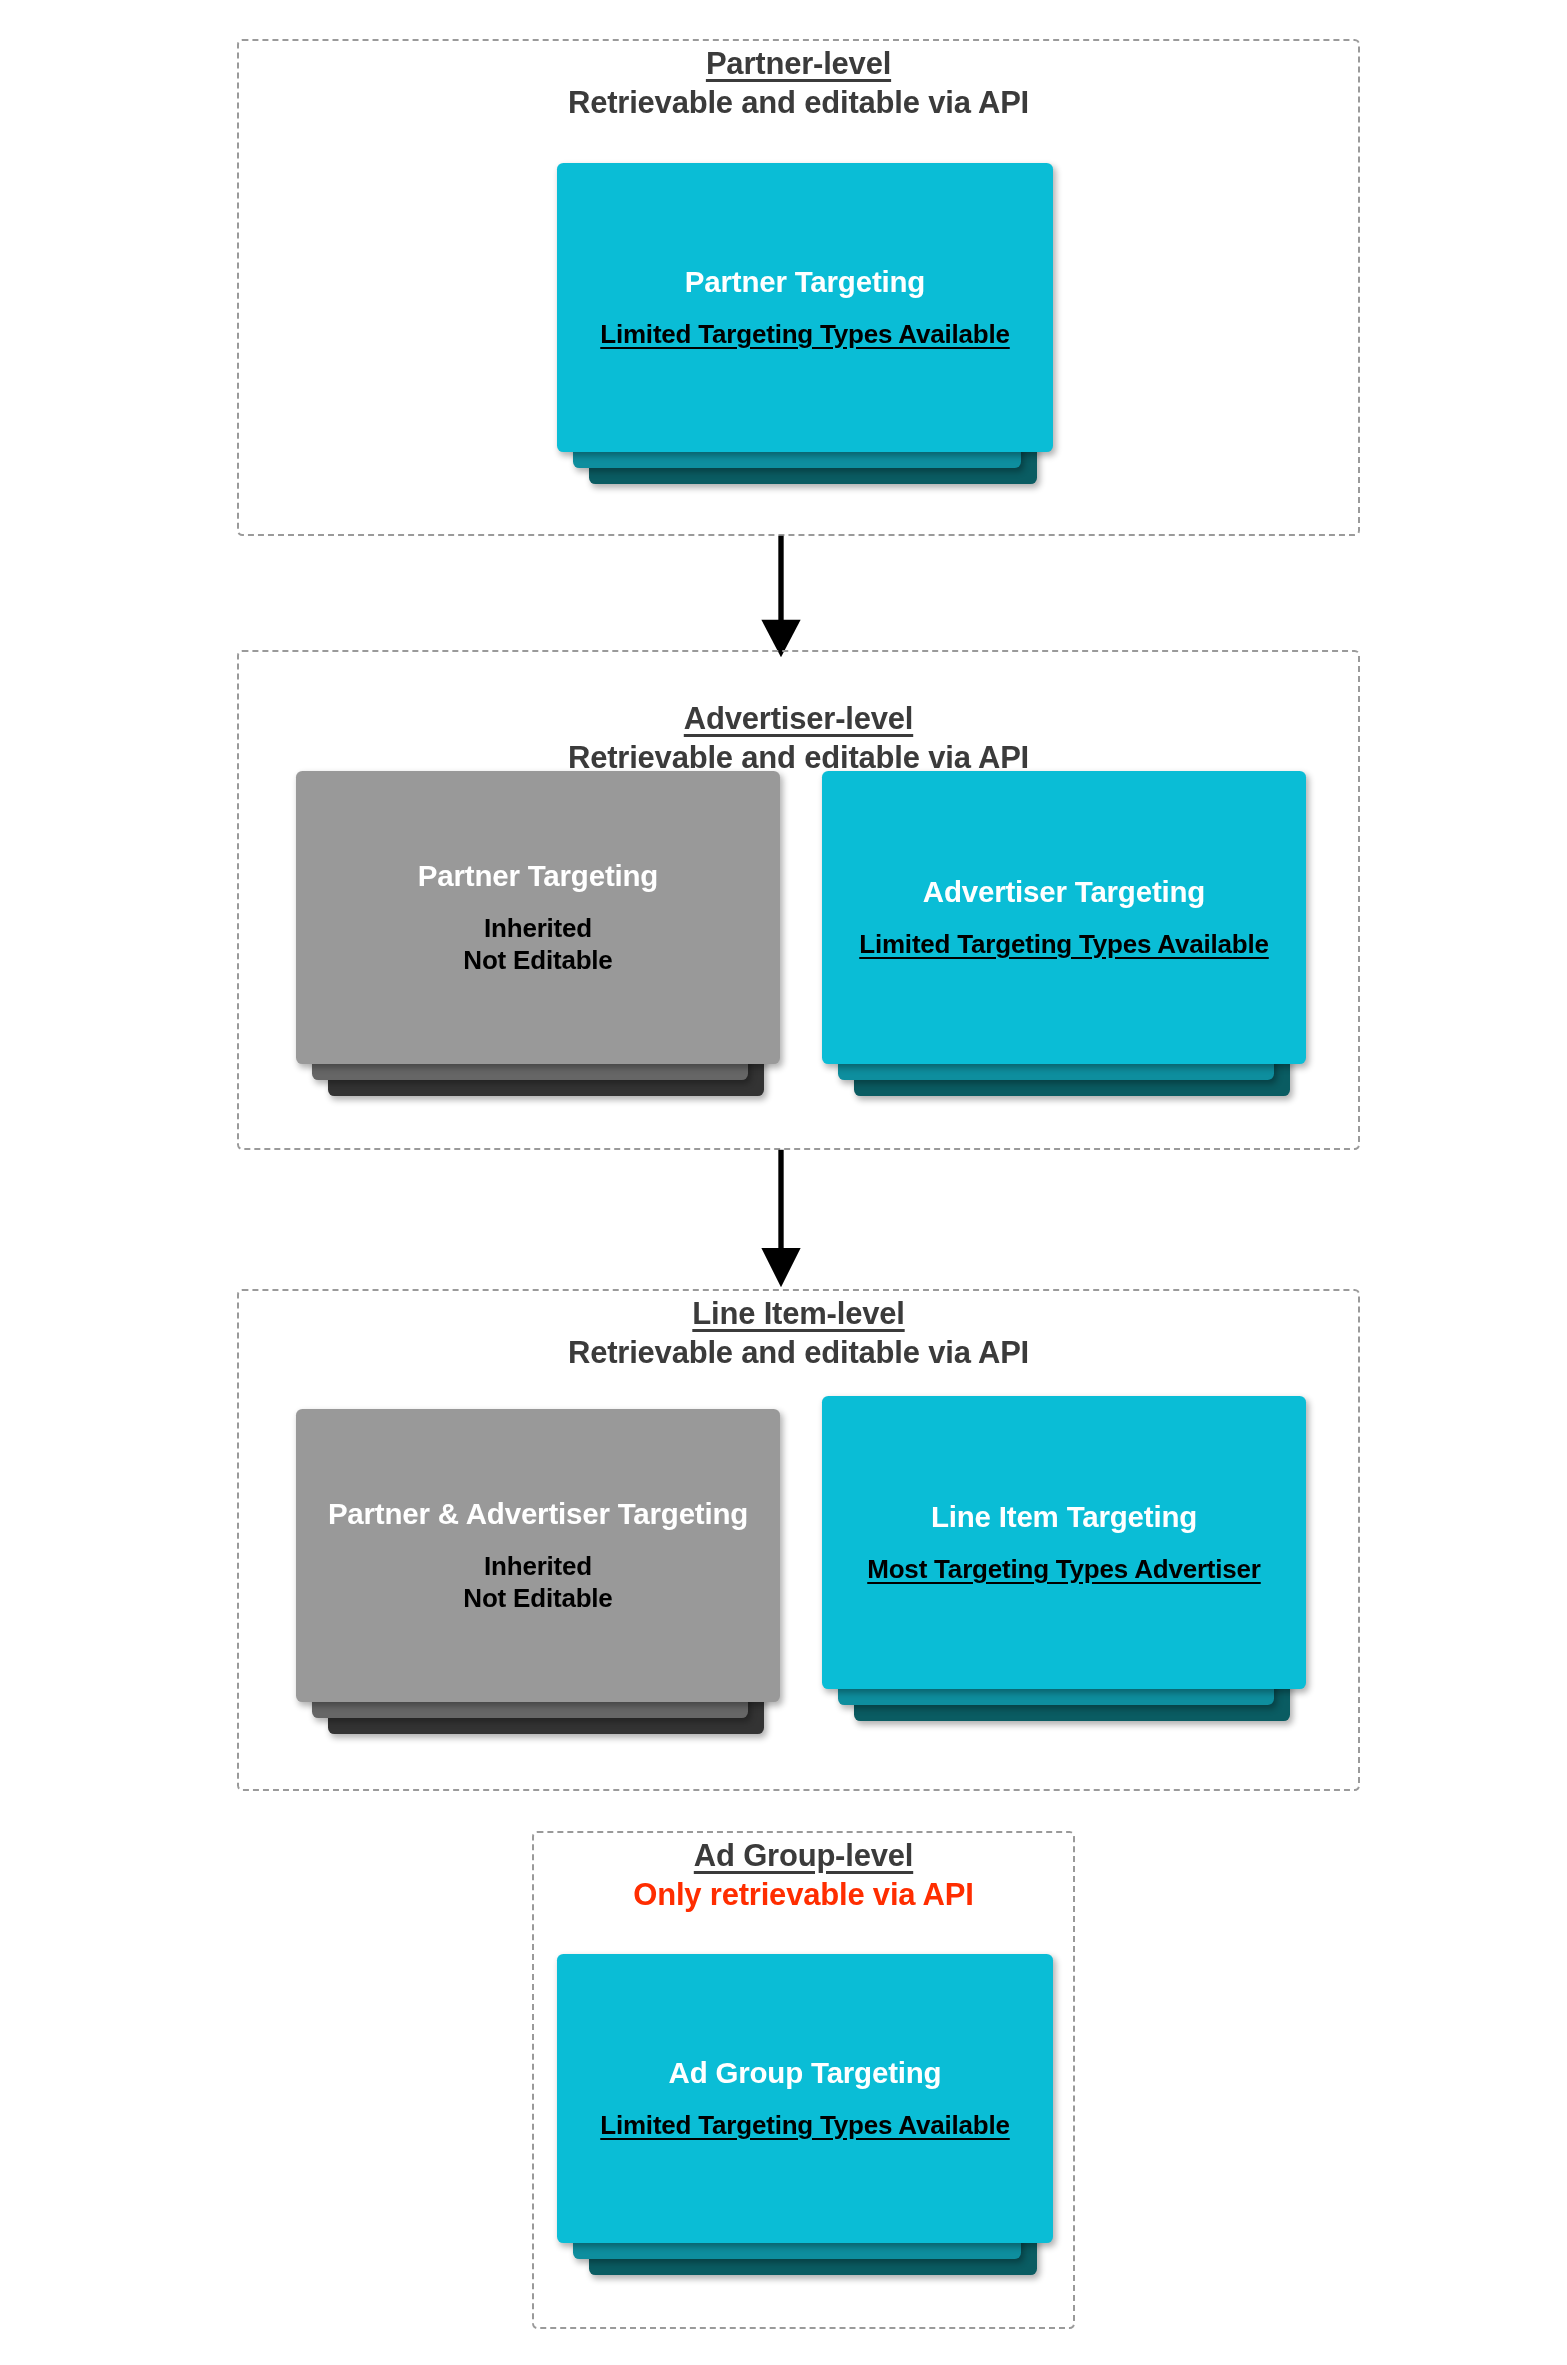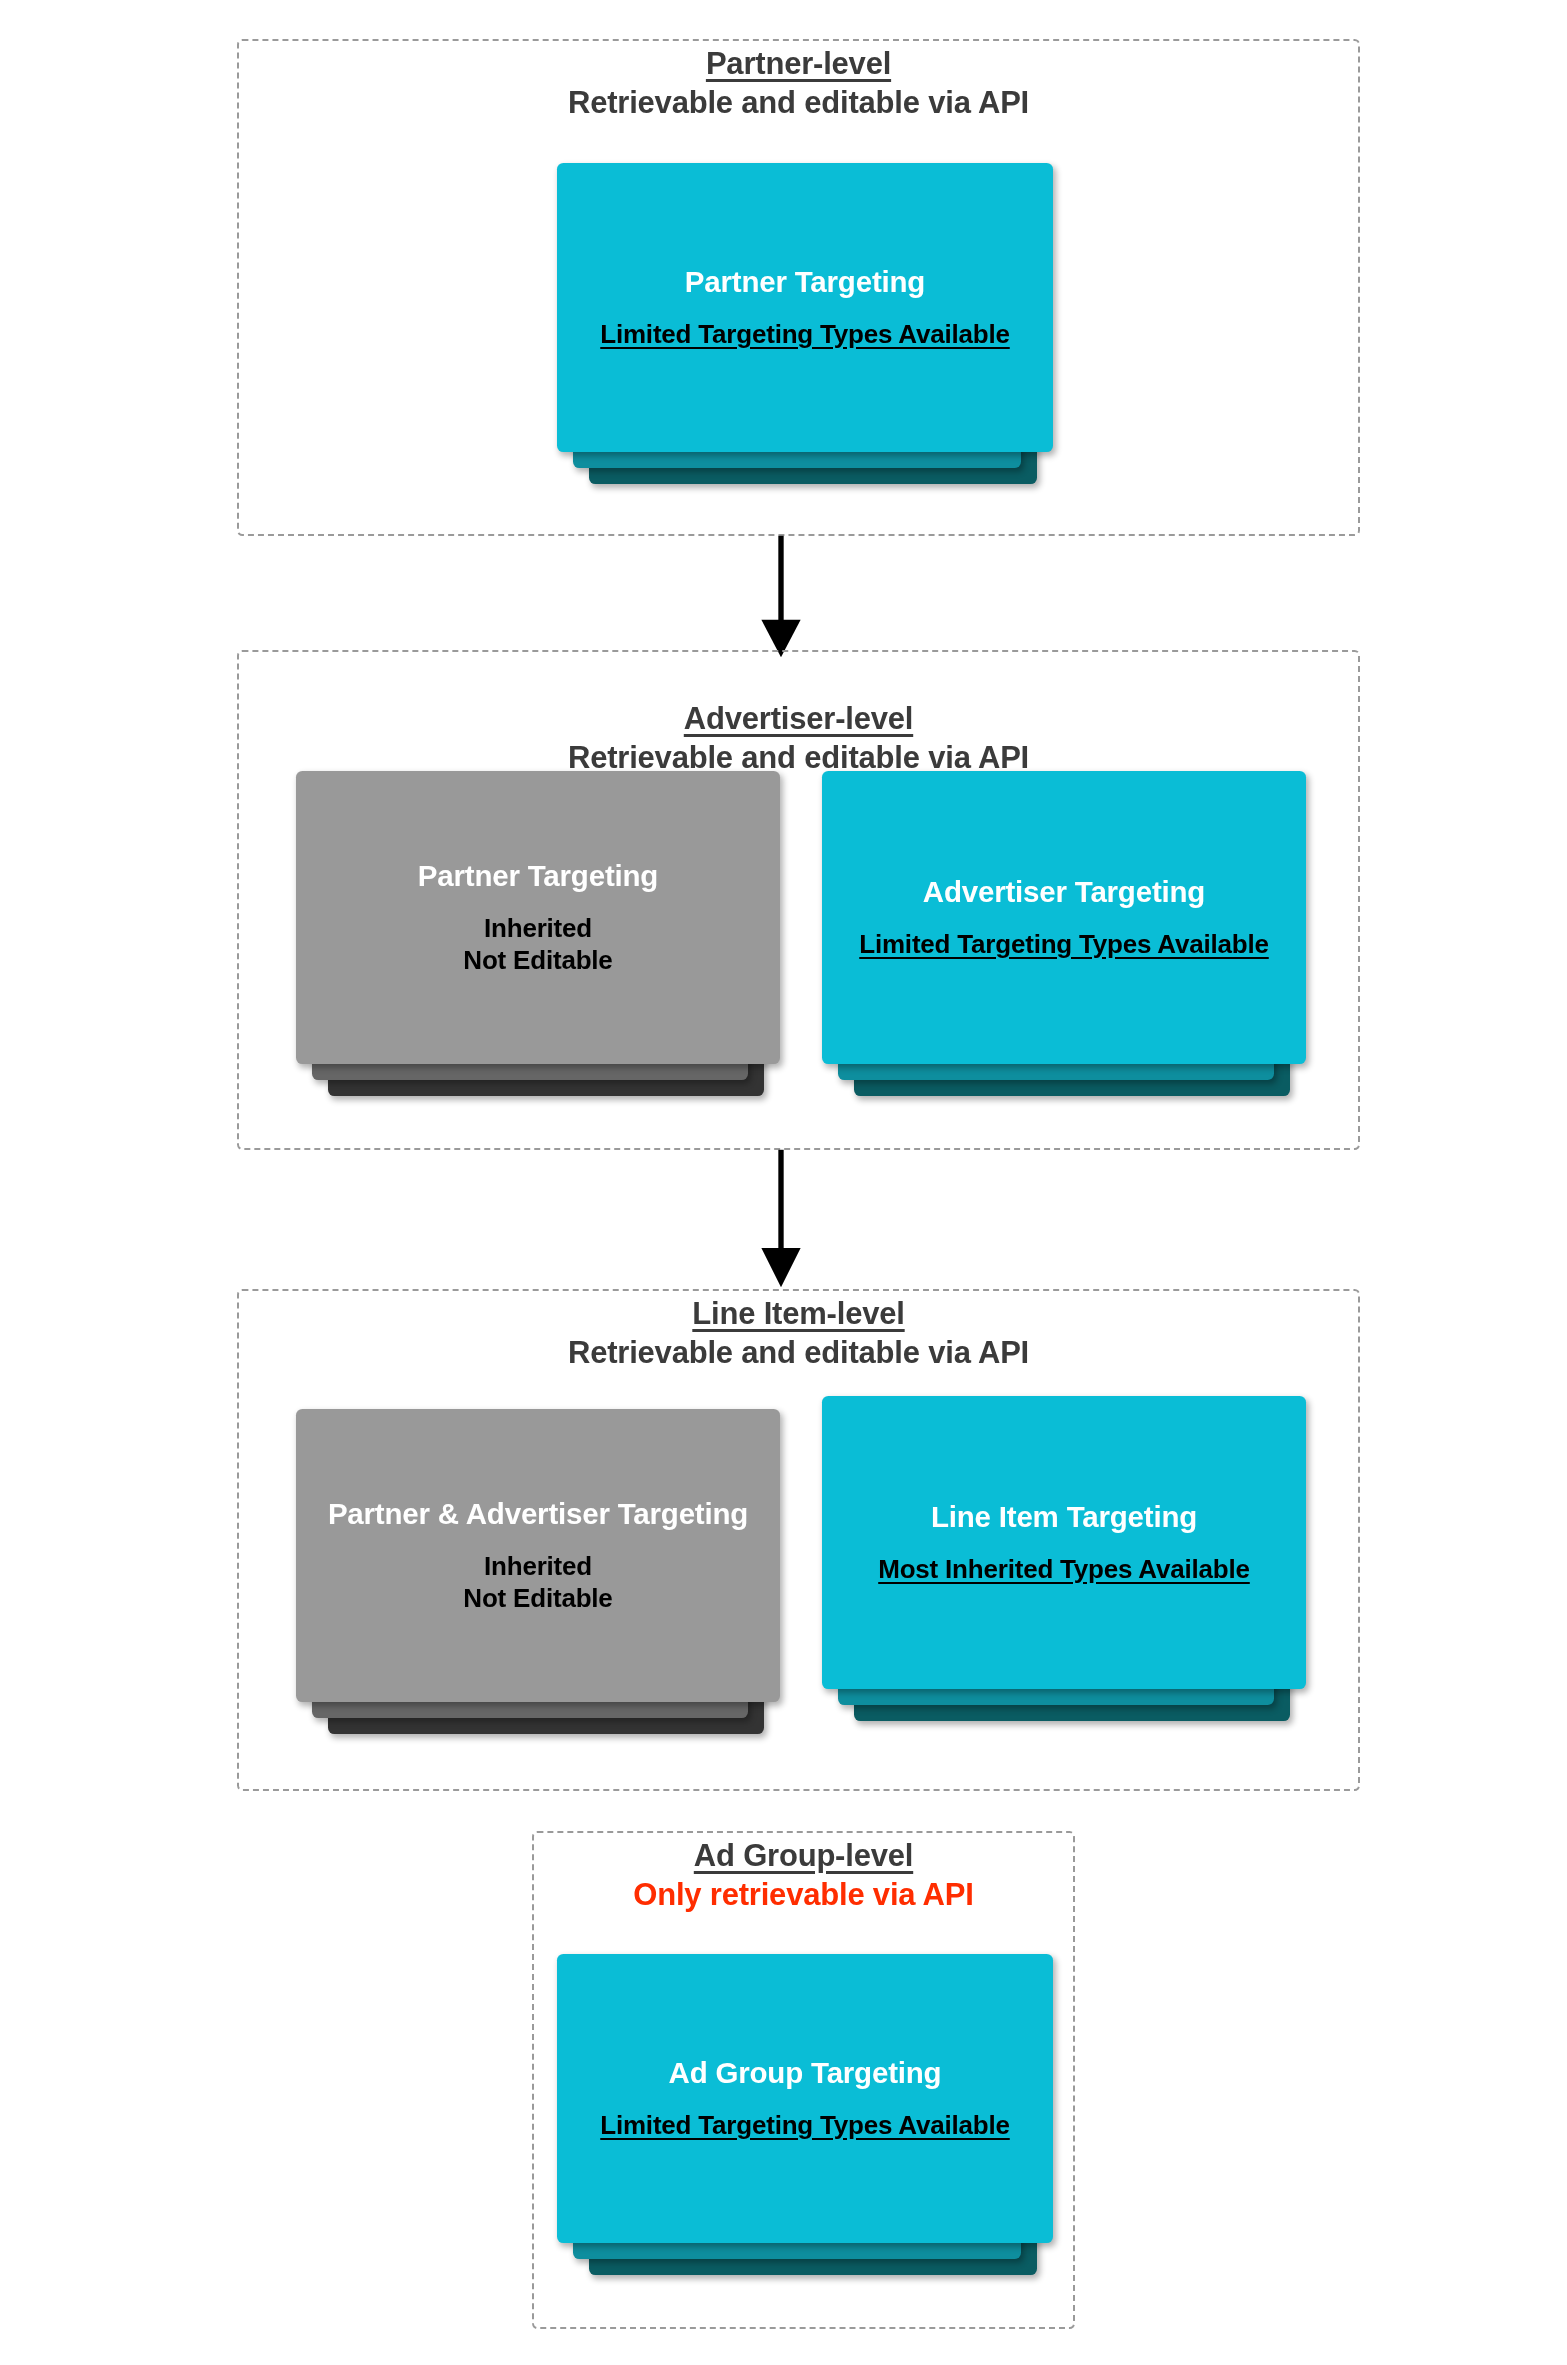--- a/index.html
+++ b/index.html
@@ -192,21 +192,21 @@
       </div>
     </div>
   </div>
 
   <div class="card-stack" style="left:822px; top:1396px; width:468px; height:325px;">
     <div class="card-layer back" style="width:436px; height:293px; background:#0A5C62;"></div>
     <div class="card-layer mid" style="width:436px; height:293px; background:#0E8E9E;"></div>
     <div class="card-layer front" style="width:436px; height:293px; background:#0ABDD6;">
       <div class="card-body">
         <div class="card-title">Line Item Targeting</div>
-        <div class="card-note underlined">Most Inherited Types Available</div>
+        <div class="card-note underlined">Most Targeting Types Advertiser</div>
       </div>
     </div>
   </div>
 
   <div class="level-box" style="left:532px; top:1831px; width:543px; height:498px;"></div>
 
   <div class="level-heading" style="left:532px; top:1838px; width:543px;">
     <span class="level-title">Ad Group-level</span>
     <span class="level-sub alert">Only retrievable via API</span>
   </div>

